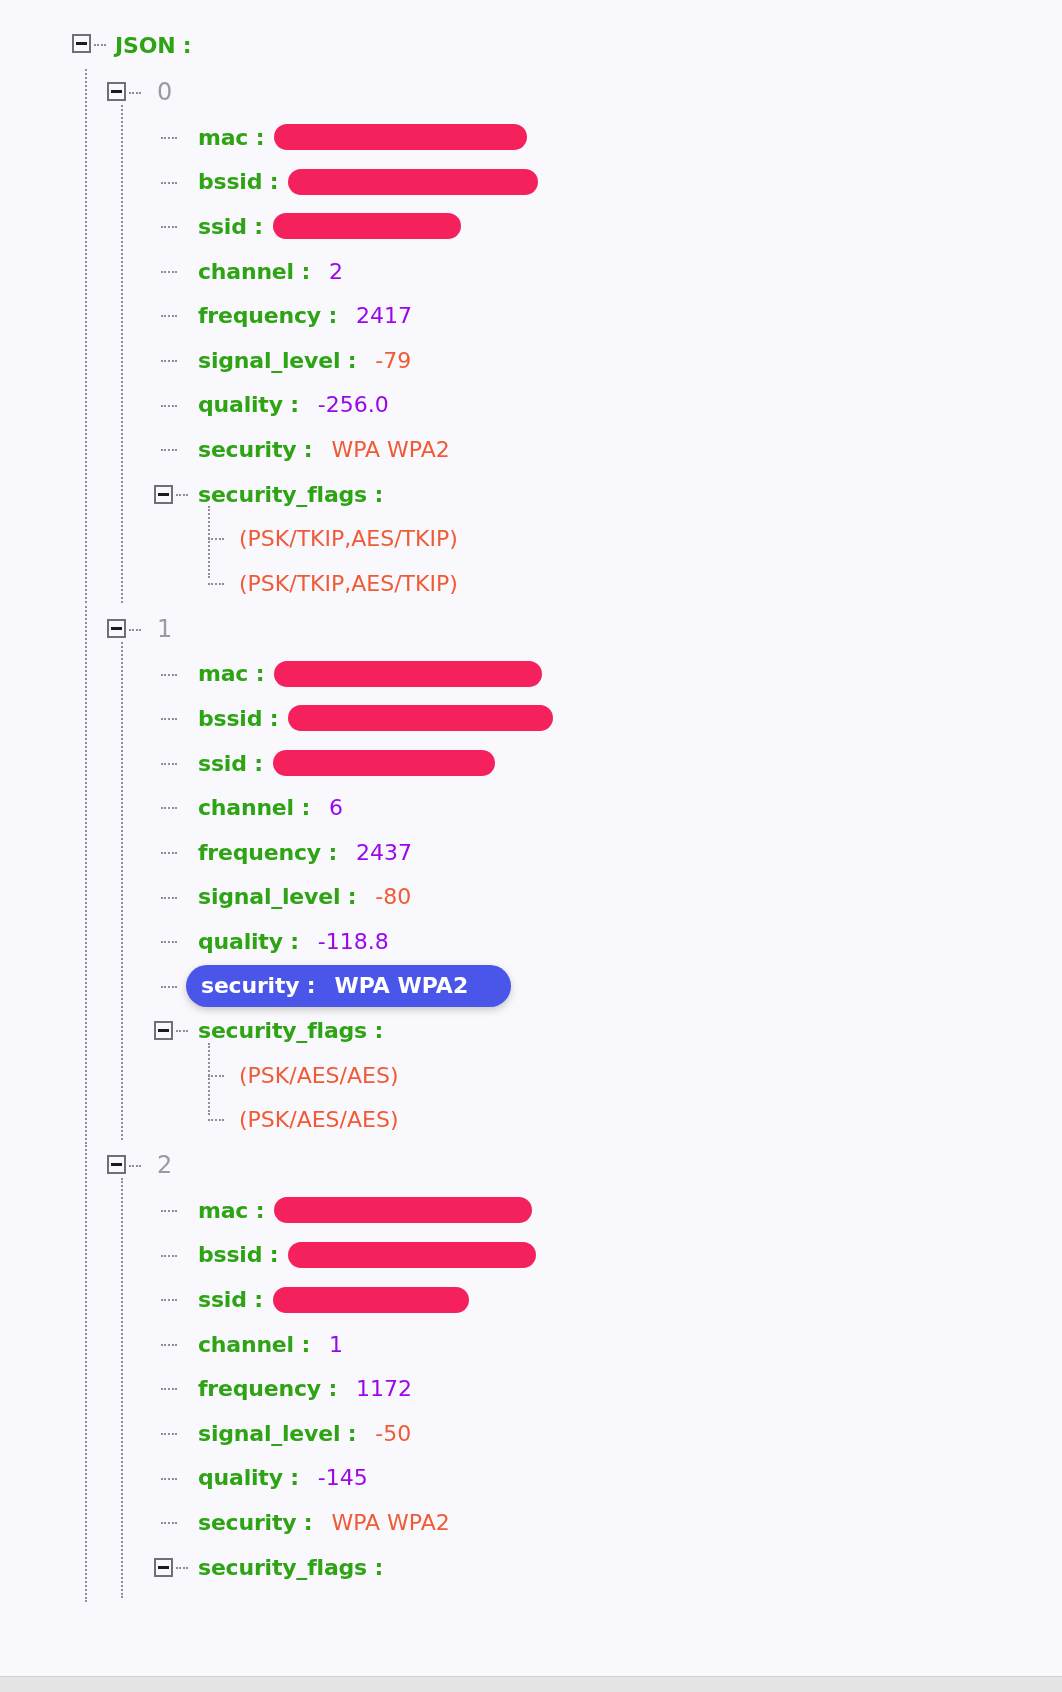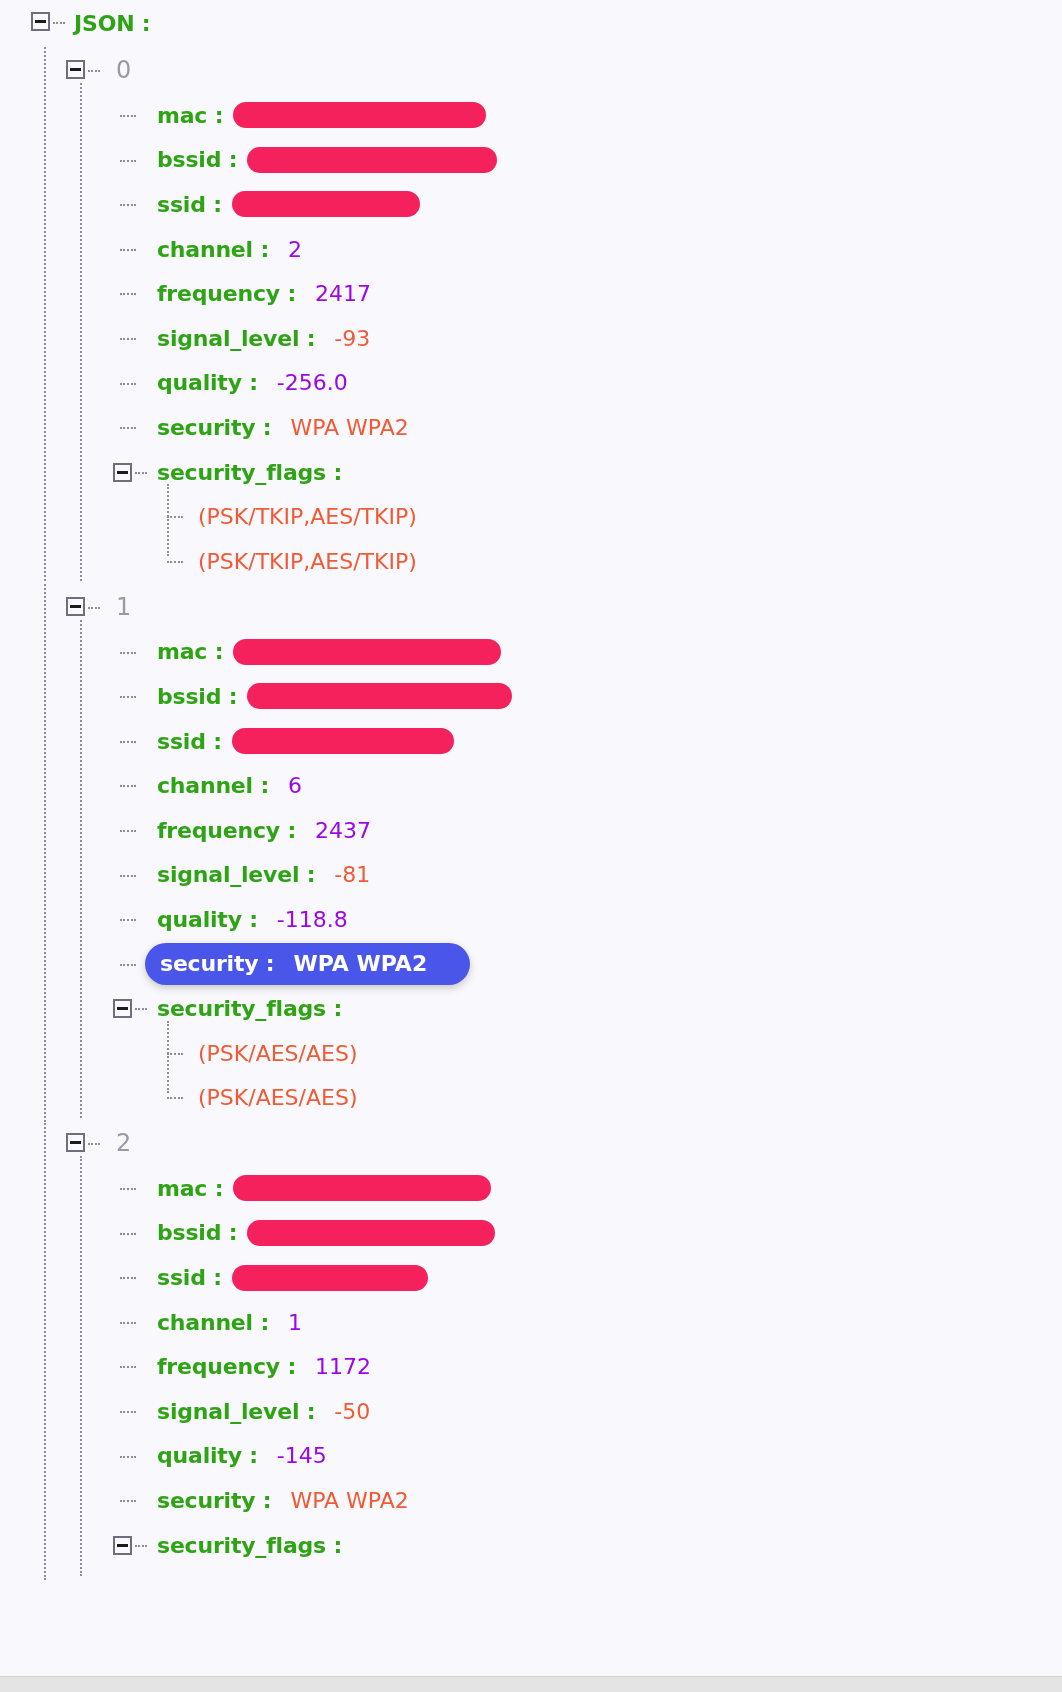--- a/index.html
+++ b/index.html
@@ -11,22 +11,24 @@
     width: 1062px;
     height: 1692px;
     background: #f8f8fd;
     font-family: "DejaVu Sans", "Liberation Sans", sans-serif;
     overflow: hidden;
     position: relative;
   }
 
   #tree-root {
     position: relative;
+    padding-top: 22px;
     overflow: hidden;
     height: 1658px;
+    margin-left: 41px;
   }
 
   
   .row {
     position: relative;
     display: flex;
     align-items: center;
     height: 44.6px;
     white-space: nowrap;
   }
@@ -212,21 +214,21 @@
         <div class="content" style="margin-left:157px;">
           <span class="key">frequency :</span>
           <span class="val num">2417</span>
         </div>
       </div>
 
       <div class="row">
         <div class="elbow" style="left:120px; top:22px;"></div>
         <div class="content" style="margin-left:157px;">
           <span class="key">signal_level :</span>
-          <span class="val sig">-93</span>
+          <span class="val sig">-79</span>
         </div>
       </div>
 
       <div class="row">
         <div class="elbow" style="left:120px; top:22px;"></div>
         <div class="content" style="margin-left:157px;">
           <span class="key">quality :</span>
           <span class="val num">-256.0</span>
         </div>
       </div>
@@ -320,21 +322,21 @@
         <div class="content" style="margin-left:157px;">
           <span class="key">frequency :</span>
           <span class="val num">2437</span>
         </div>
       </div>
 
       <div class="row">
         <div class="elbow" style="left:120px; top:22px;"></div>
         <div class="content" style="margin-left:157px;">
           <span class="key">signal_level :</span>
-          <span class="val sig">-81</span>
+          <span class="val sig">-80</span>
         </div>
       </div>
 
       <div class="row">
         <div class="elbow" style="left:120px; top:22px;"></div>
         <div class="content" style="margin-left:157px;">
           <span class="key">quality :</span>
           <span class="val num">-118.8</span>
         </div>
       </div>

